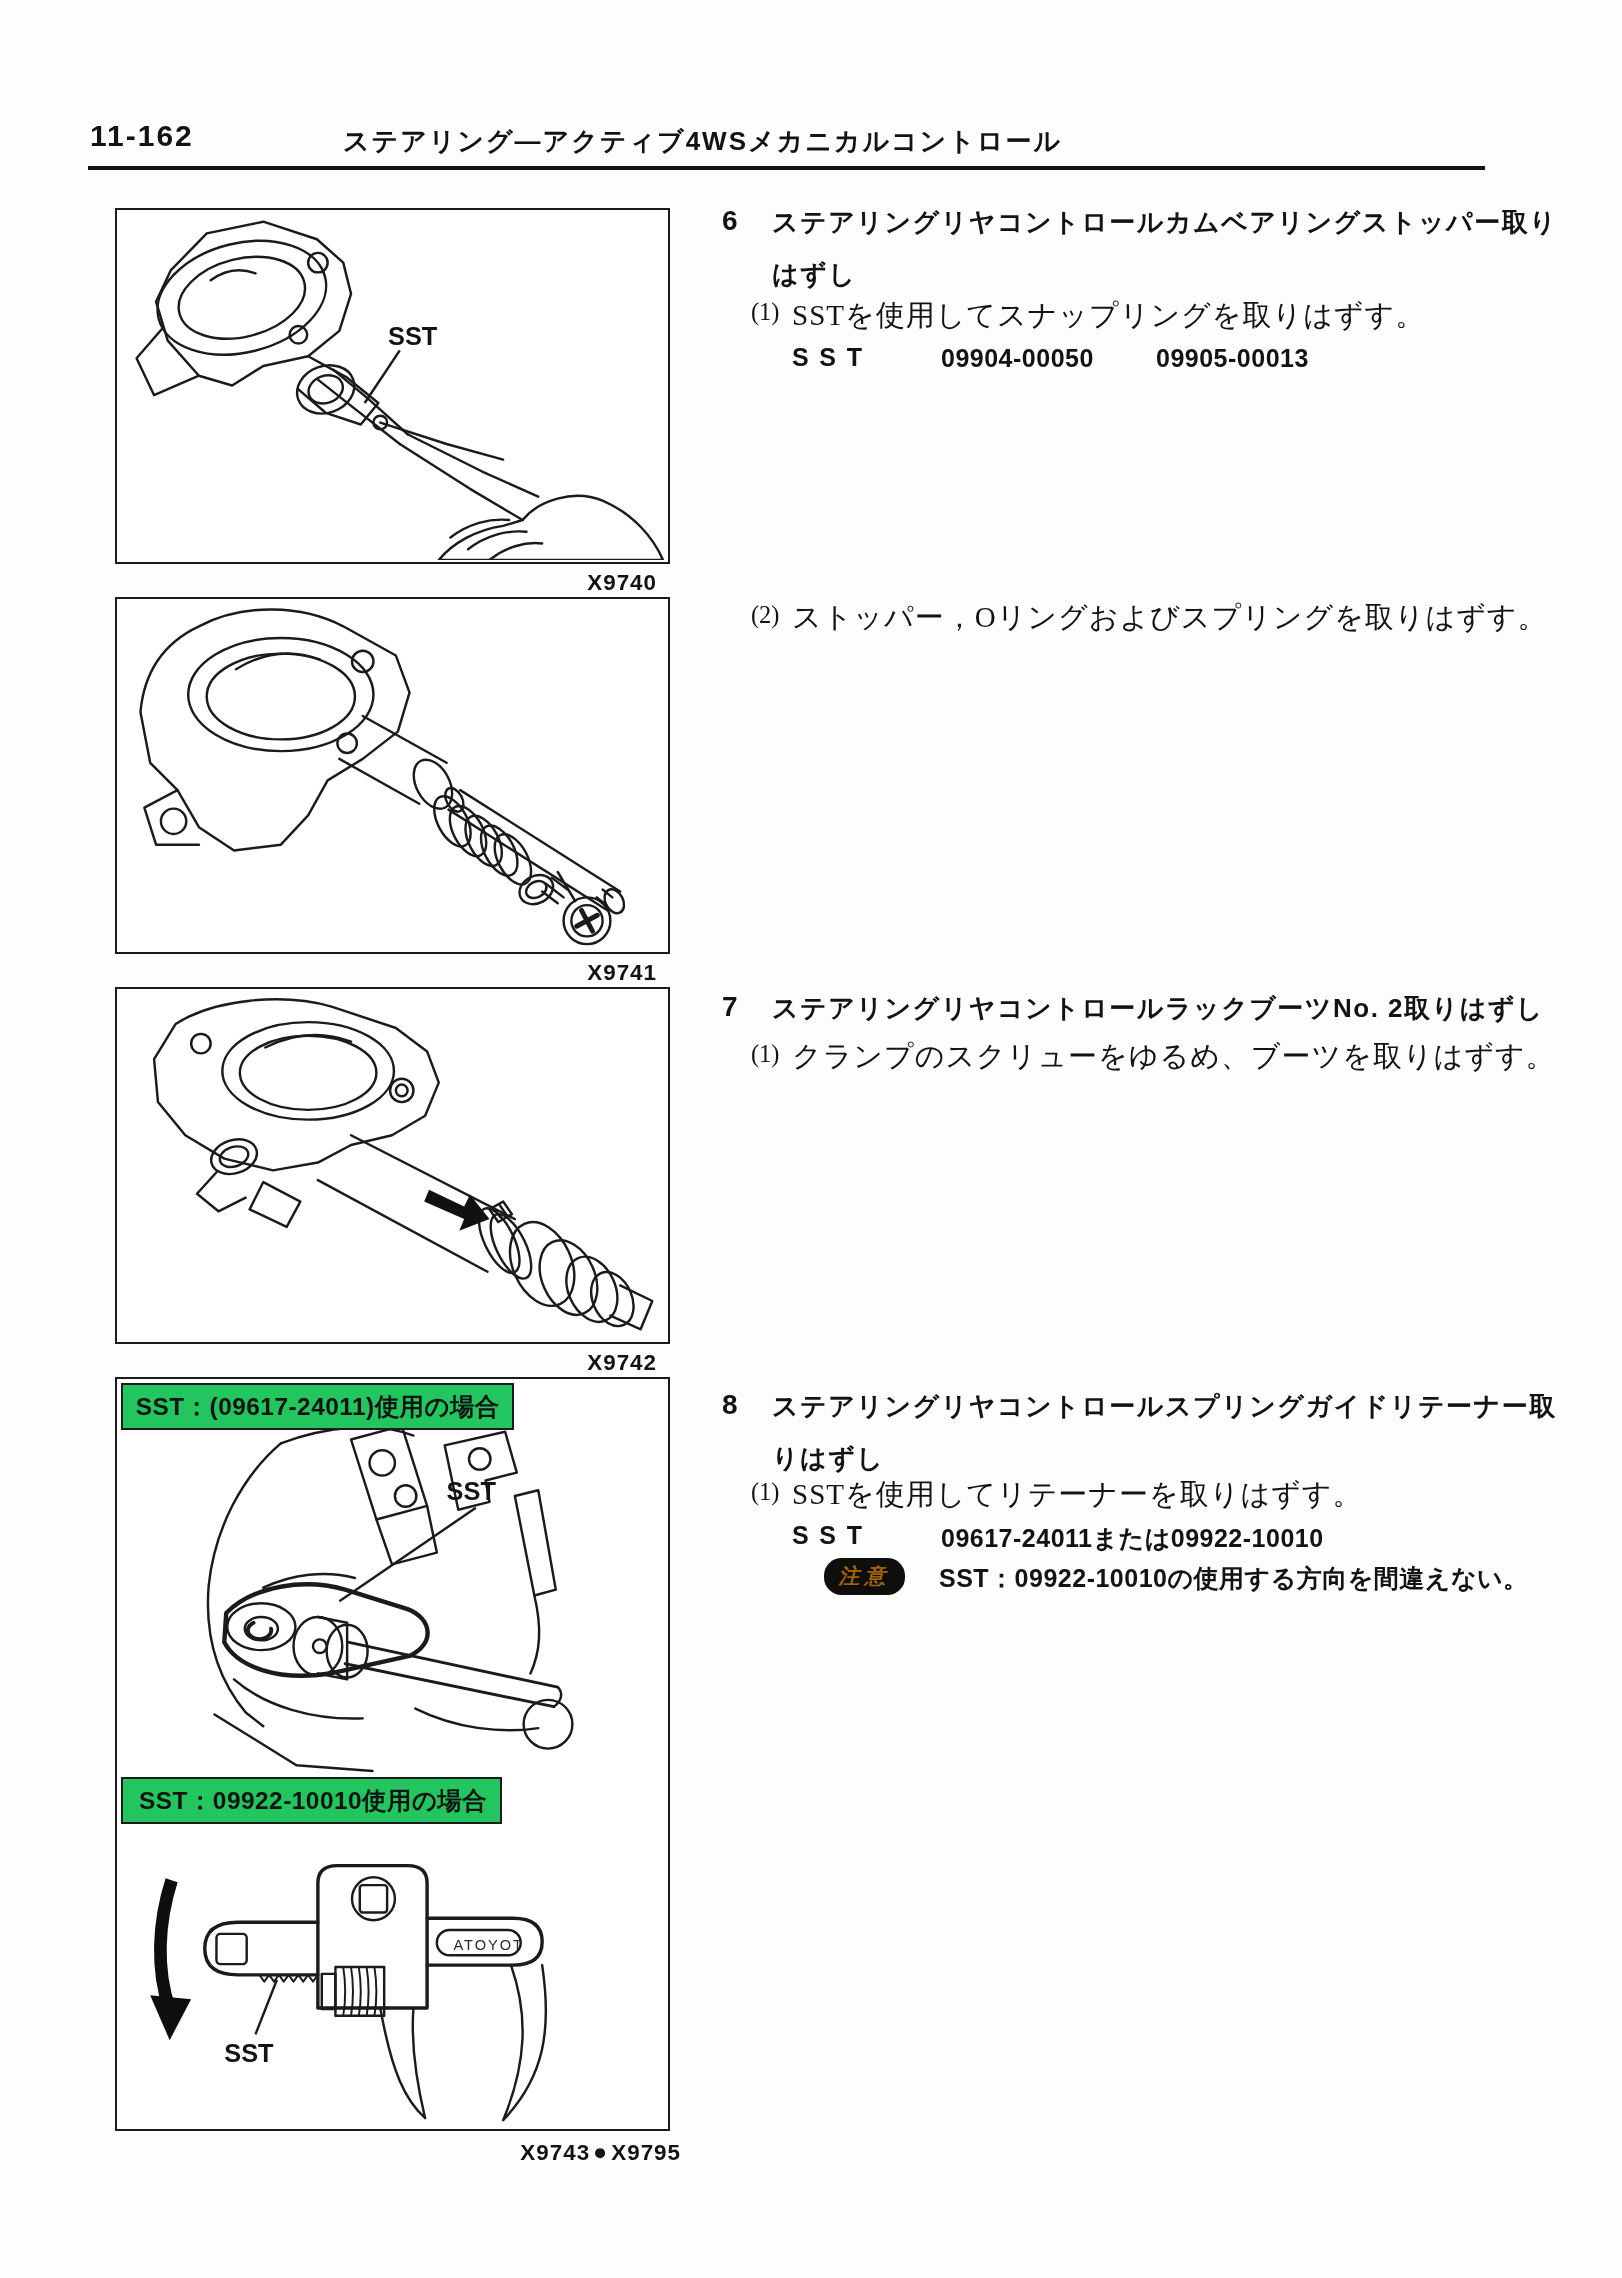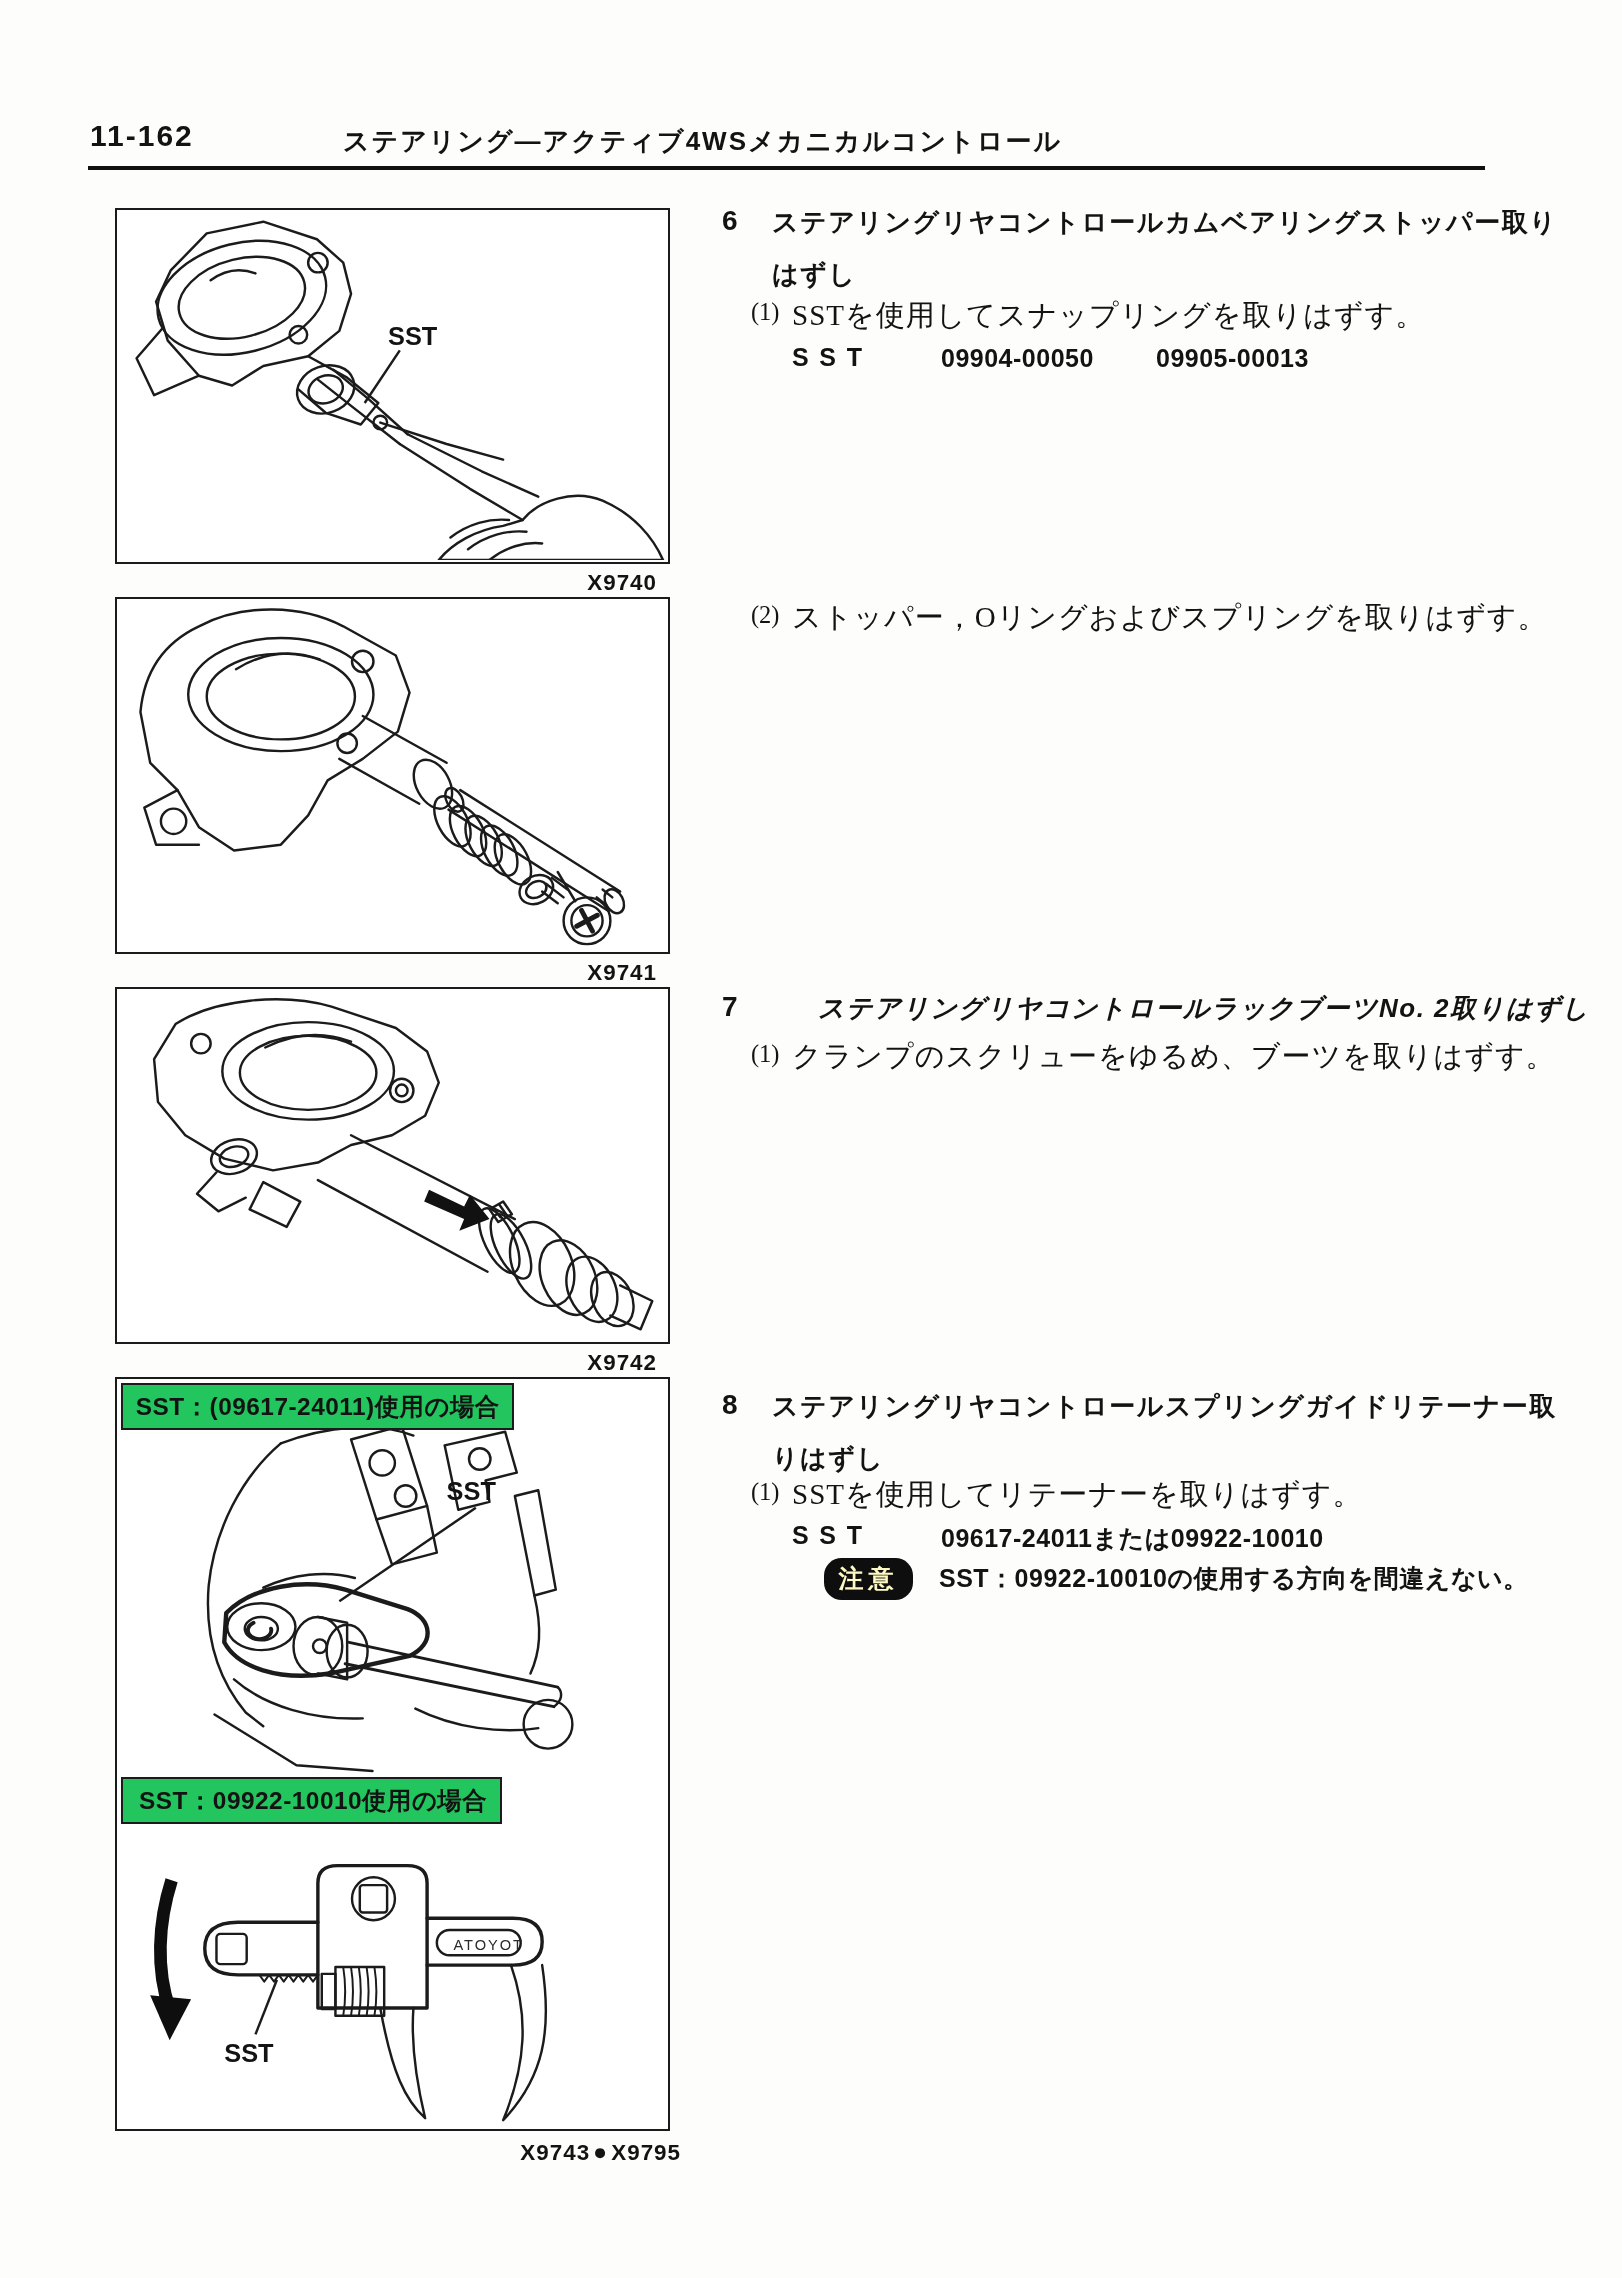--- a/index.html
+++ b/index.html
@@ -32,22 +32,22 @@
                letter-spacing:0.5px; white-space:nowrap; }
 
   
   .secnum  { position:absolute; font-size:28px; font-weight:bold; }
   .sechead { position:absolute; font-size:26px; font-weight:bold; letter-spacing:1.5px; white-space:nowrap; }
   .stepmark{ position:absolute; font-size:24.4px; font-family:"Liberation Serif", serif; }
   .steptext{ position:absolute; font-size:29px; font-family:"Liberation Serif", serif;
              letter-spacing:1px; white-space:nowrap; }
   .sstlabel{ position:absolute; font-size:25px; font-weight:bold; letter-spacing:10.7px; }
   .sstnum  { position:absolute; font-size:25px; font-weight:bold; letter-spacing:0.5px; white-space:nowrap; }
-  .note-badge { position:absolute; background:#0e0e0e; color:#fef9c3; border-radius:17.6px;
-                font-size:25px; font-weight:bold; padding:3.9px 14.6px 4.9px; letter-spacing:4.9px; }
+  .note-badge { position:absolute; background:#0e0e0e; color:#a16207; border-radius:17.6px;
+                font-size:21px; font-weight:bold; padding:3.9px 14.6px 4.9px; letter-spacing:4.9px;font-style:italic; }
   .note-text  { position:absolute; font-size:25px; font-weight:bold; letter-spacing:0.5px; white-space:nowrap; }
 </style>
 </head>
 <body>
 
 <div>
 
   <div class="abs pagenum">11-162</div>
   <div class="abs ptitle">ステアリング—アクティブ4WSメカニカルコントロール</div>
   <div class="abs hrule"></div>
@@ -246,21 +246,21 @@
   <div class="sechead" style="left:772px; top:257px;">はずし</div>
   <div class="stepmark" style="left:751px; top:298px;">(1)</div>
   <div class="steptext" style="left:792px; top:296px;">SSTを使用してスナップリングを取りはずす。</div>
   <div class="sstlabel" style="left:792px; top:343px;">SST</div>
   <div class="sstnum" style="left:941px; top:344px;">09904-00050</div>
   <div class="sstnum" style="left:1156px; top:344px;">09905-00013</div>
   <div class="stepmark" style="left:751px; top:601px;">(2)</div>
   <div class="steptext" style="left:792px; top:598px;">ストッパー，Oリングおよびスプリングを取りはずす。</div>
 
   <div class="secnum" style="left:722px; top:991px;">7</div>
-  <div class="sechead" style="left:818px; top:991px;font-style:italic;">ステアリングリヤコントロールラックブーツNo. 2取りはずし</div>
+  <div class="sechead" style="left:772px; top:991px;">ステアリングリヤコントロールラックブーツNo. 2取りはずし</div>
   <div class="stepmark" style="left:751px; top:1040px;">(1)</div>
   <div class="steptext" style="left:792px; top:1037px;">クランプのスクリューをゆるめ、ブーツを取りはずす。</div>
 
   <div class="secnum" style="left:722px; top:1389px;">8</div>
   <div class="sechead" style="left:772px; top:1389px;">ステアリングリヤコントロールスプリングガイドリテーナー取</div>
   <div class="sechead" style="left:772px; top:1441px;">りはずし</div>
   <div class="stepmark" style="left:751px; top:1478px;">(1)</div>
   <div class="steptext" style="left:792px; top:1475px;">SSTを使用してリテーナーを取りはずす。</div>
   <div class="sstlabel" style="left:792px; top:1521px;">SST</div>
   <div class="sstnum" style="left:941px; top:1522px;">09617-24011または09922-10010</div>

